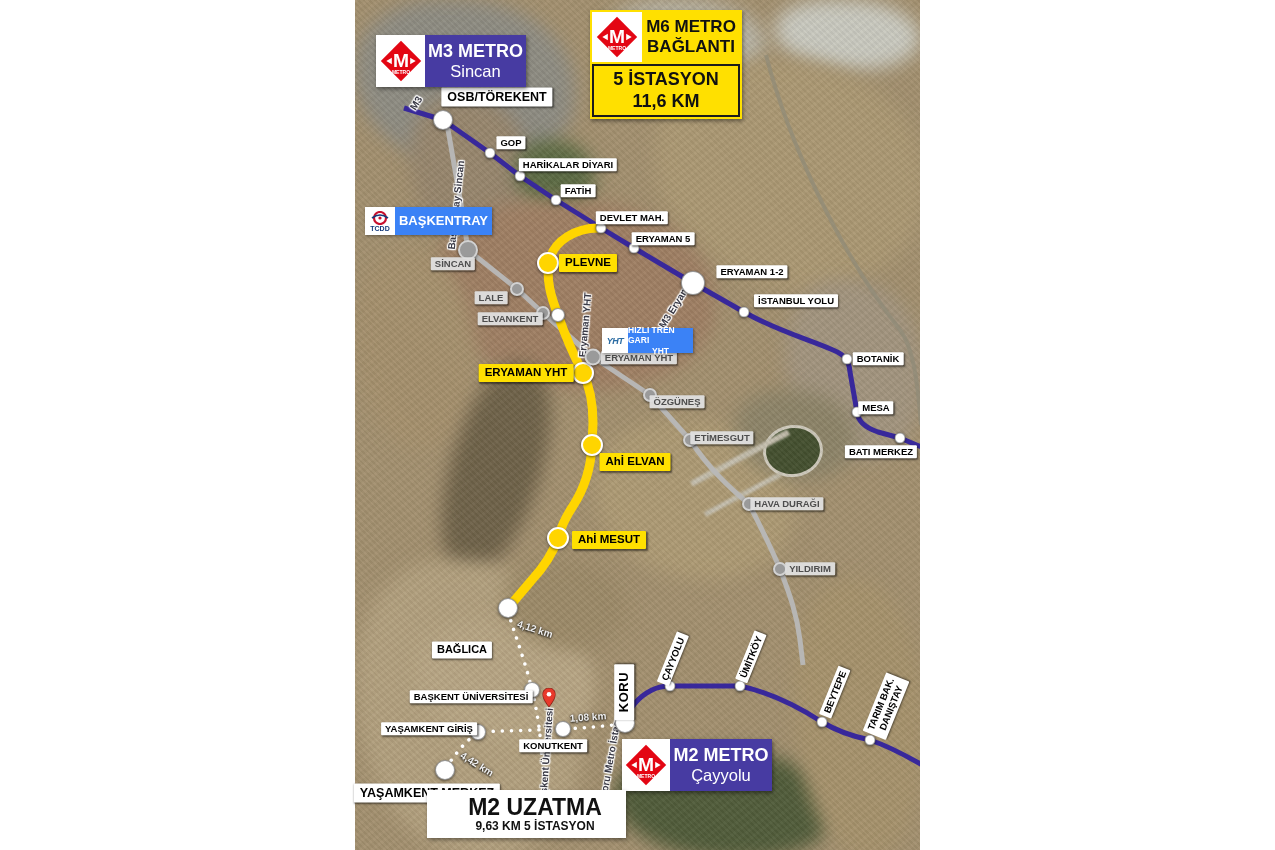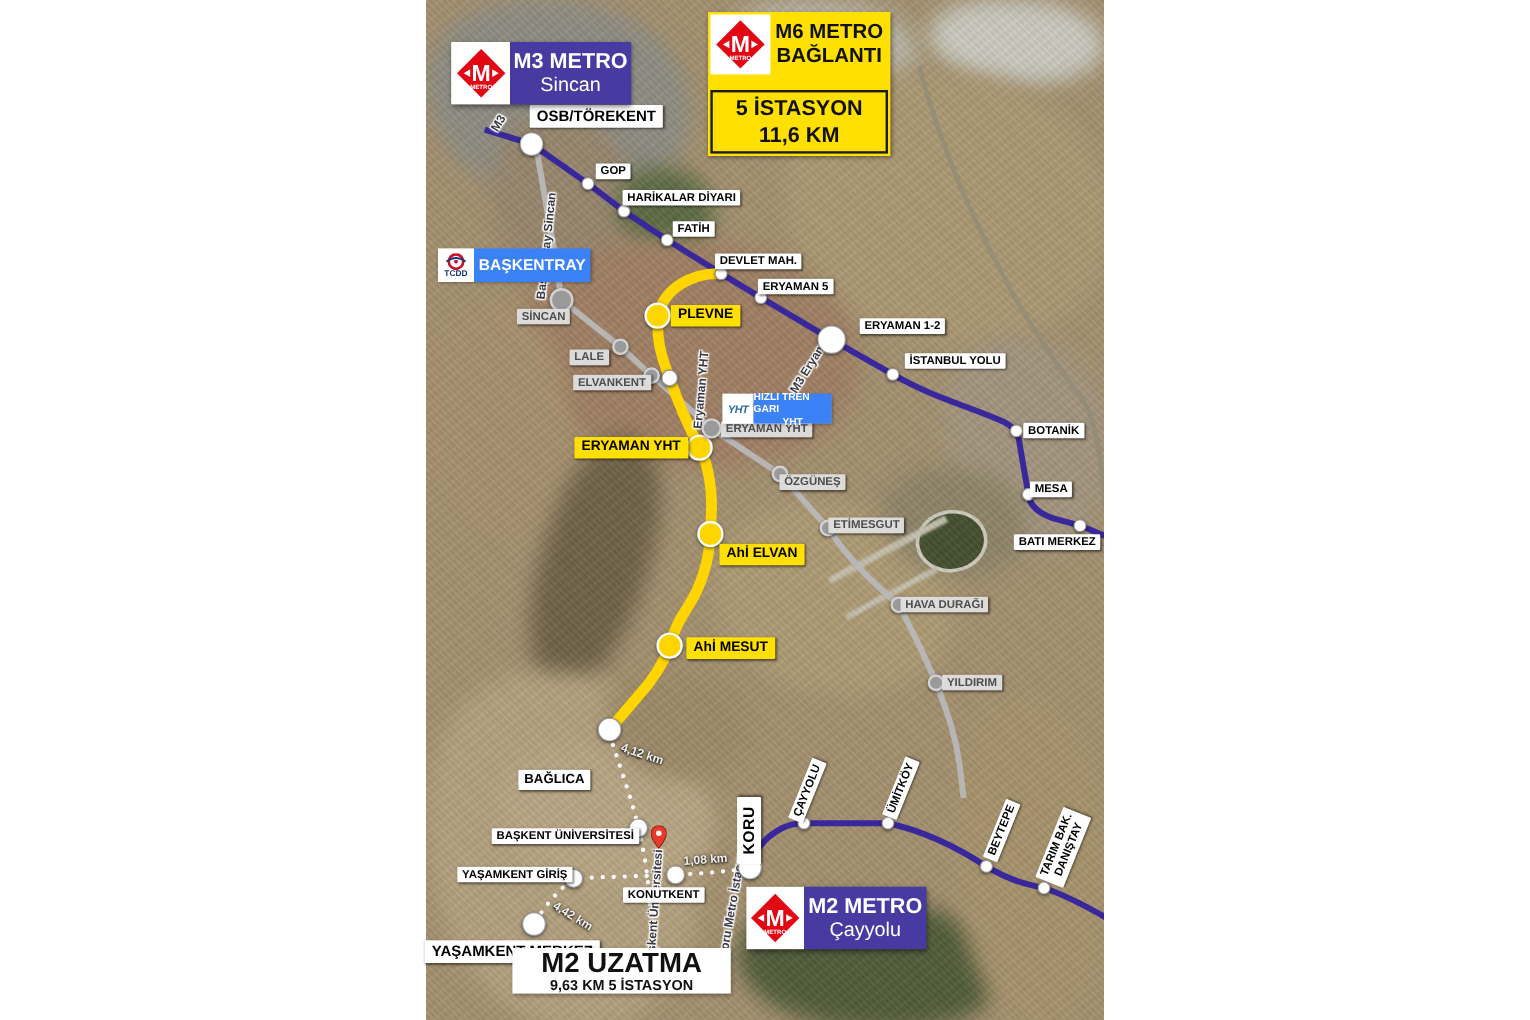--- a/index.html
+++ b/index.html
@@ -46,21 +46,21 @@
   .logo-box{background:#fff;display:flex;align-items:center;justify-content:center;}
   .purple-box{background:#473ba2;color:#fff;display:flex;flex-direction:column;
        align-items:center;justify-content:center;line-height:1.15;}
   .purple-box .t1{font-size:18px;font-weight:700;}
   .purple-box .t2{font-size:16.5px;font-weight:400;}
   .m6-wrap{position:absolute;left:590px;top:10px;width:148px;z-index:9;background:#ffe000;
        padding:2px;box-shadow:1px 2px 4px rgba(0,0,0,.45);}
   .m6-top{display:flex;height:50px;}
   .m6-title{flex:1;display:flex;flex-direction:column;align-items:center;justify-content:center;
        color:#111;font-weight:700;font-size:17px;line-height:1.2;}
-  .m6-stats{margin-top:13px;border:2px solid #1b1b1b;background:#ffe000;color:#111;
+  .m6-stats{margin-top:2px;border:2px solid #1b1b1b;background:#ffe000;color:#111;
        text-align:center;font-weight:700;font-size:18px;line-height:1.2;padding:3px 0;}
   .cyan-badge{position:absolute;display:flex;z-index:9;box-shadow:1px 1px 3px rgba(0,0,0,.4);}
   .cyan-part{background:#3b82f6;color:#fff;font-weight:700;display:flex;flex-direction:column;
        align-items:center;justify-content:center;line-height:1.2;}
   .white-plate{position:absolute;background:#fff;color:#111;text-align:center;z-index:9;
        box-shadow:1px 2px 4px rgba(0,0,0,.4);display:flex;flex-direction:column;
        align-items:center;justify-content:center;}
   .tcdd-txt{font:700 7px "Liberation Sans",sans-serif;color:#143a7a;}
   .yht-txt{font:italic 700 9px "Liberation Sans",sans-serif;color:#2b6ca3;letter-spacing:-.5px;}
   .pin{position:absolute;z-index:8;transform:translate(-50%,-100%);}
@@ -185,21 +185,21 @@
         <text x="24" y="31" text-anchor="middle" font-family="Liberation Sans,sans-serif" font-size="21" font-weight="bold" fill="#fff">M</text>
         <text x="24" y="38.5" text-anchor="middle" font-family="Liberation Sans,sans-serif" font-size="5.5" font-weight="bold" fill="#fff">METRO</text>
       </svg>
     </div>
     <div class="purple-box" style="width:102px;height:52px;">
       <div class="t1">M2 METRO</div>
       <div class="t2">Çayyolu</div>
     </div>
   </div>
 
-  <div class="white-plate" style="left:427px;top:790px;width:182px;height:38px;">
+  <div class="white-plate" style="left:427px;top:790px;width:182px;height:48px;padding-left:17px;">
     <div style="font-size:23px;font-weight:600;line-height:1.05;">M2 UZATMA</div>
     <div style="font-size:12px;font-weight:600;">9,63 KM 5 İSTASYON</div>
   </div>
 
 <div class="dot dot-white" style="left: 443px; top: 120px; width: 18px; height: 18px;"></div>
     <div class="lbl lbl-white lbl-lg" style="left: 497px; top: 97px;">OSB/TÖREKENT</div>
     <div class="dot dot-white" style="left: 490px; top: 153px; width: 9px; height: 9px;"></div>
     <div class="lbl lbl-white" style="left: 511px; top: 143px;">GOP</div>
     <div class="dot dot-white" style="left: 520px; top: 176px; width: 9px; height: 9px;"></div>
     <div class="lbl lbl-white" style="left: 568px; top: 165px;">HARİKALAR DİYARI</div>

